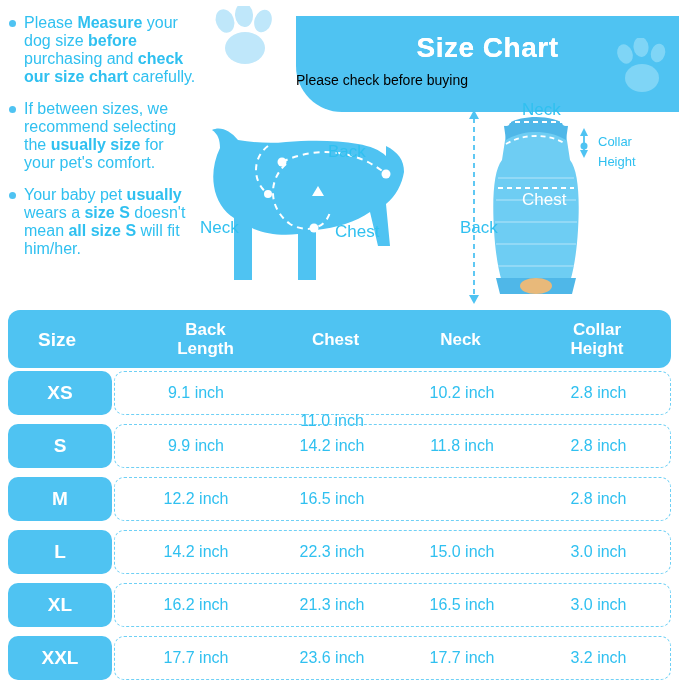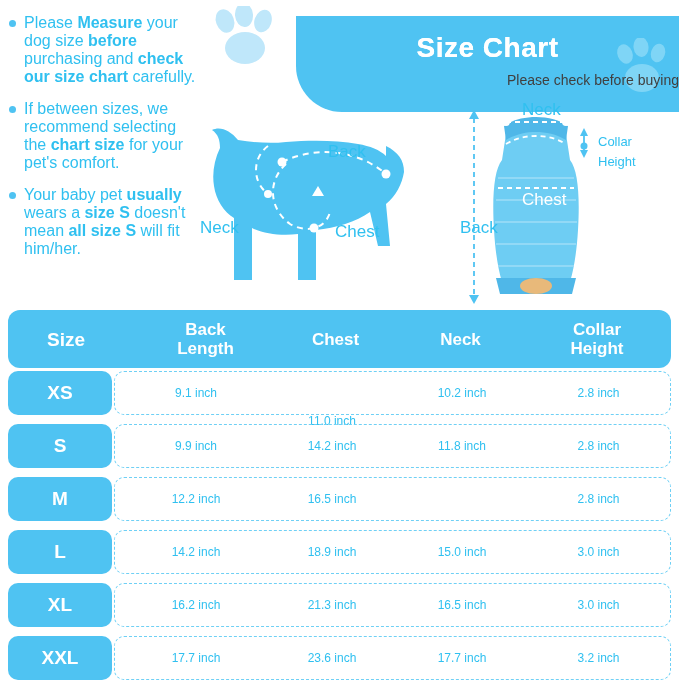--- a/index.html
+++ b/index.html
@@ -33,22 +33,22 @@
     color: #ffffff;
     font-size: 28px;
     font-weight: bold;
     letter-spacing: 0.5px;
     text-shadow: 0 0 0 #fff;
   }
   .banner-sub {
     position: absolute;
     left: 0; top: 56px;
     width: 383px;
-    text-align: right;
-    color: #404040;
+    text-align: left;
+    color: #000000;
     font-size: 14px;
   }
   .banner-paw {
     position: absolute;
     left: 318px; top: 22px;
     width: 58px; height: 58px;
   }
 
   
   .paw-deco {
@@ -147,21 +147,21 @@
     left: 106px; top: 2px;
     width: 557px; height: 44px;
     border: 1.6px dashed #6fd0f5;
     border-radius: 10px;
   }
   .row .cell {
     position: absolute;
     top: 2px; height: 44px;
     display: flex; align-items: center; justify-content: center;
     color: #30c0f0;
-    font-size: 12px;
+    font-size: 16px;
   }
 </style>
 </head>
 <body>
 
 <div class="page">
 
   <svg class="paw-deco" viewBox="0 0 66 62">
     <ellipse cx="13" cy="15" rx="9" ry="12" fill="#bfe7fa" transform="rotate(-20 13 15)"></ellipse>
     <ellipse cx="32" cy="9" rx="9" ry="12" fill="#bfe7fa" transform="rotate(-5 32 9)"></ellipse>
@@ -180,21 +180,21 @@
     <div class="banner-sub">Please check before buying</div>
   </div>
 
   <div class="bullets">
     <div class="bullet">
       <span class="dot"></span>
       <span>Please <b>Measure</b> your dog size <b>before</b> purchasing and <b>check our size chart</b> carefully.</span>
     </div>
     <div class="bullet">
       <span class="dot"></span>
-      <span>If between sizes, we recommend selecting the <b>chart size</b> for your pet's comfort.</span>
+      <span>If between sizes, we recommend selecting the <b>usually size</b> for your pet's comfort.</span>
     </div>
     <div class="bullet">
       <span class="dot"></span>
       <span>Your baby pet <b>usually</b> wears a <b>size S</b> doesn't mean <b>all size S</b> will fit him/her.</span>
     </div>
   </div>
 
   <div class="dog-area">
     <svg width="260" height="205" viewBox="0 0 260 205">
       <path fill="#4fc3f2" d="M48,40 C40,30 30,26 22,30 C28,34 30,40 30,48 C24,60 22,74 24,86 C26,100 34,112 44,118 L44,180 L62,180 L62,128 C74,134 92,136 108,134 L108,180 L126,180 L126,130 C146,128 166,122 180,112 L188,146 L200,146 L196,104 C206,96 212,84 214,72 C214,60 208,52 196,46 L196,56 C190,50 180,46 168,44 C146,40 120,40 96,42 C78,44 62,42 48,40 Z"></path>
@@ -257,21 +257,21 @@
     <div class="lbl" style="left:62px; top:0px;">Neck</div>
     <div class="lbl" style="left:62px; top:90px; color:#ffffff;">Chest</div>
     <div class="lbl" style="left:0px; top:118px;">Back</div>
     <div class="lbl-sm" style="left:138px; top:34px;">Collar</div>
     <div class="lbl-sm" style="left:138px; top:54px;">Height</div>
   </div>
 
   <div class="table">
 
     <div class="thead">
-      <div class="cell size-col" style="left:13px; width:130px;">Size</div>
+      <div class="cell size-col" style="left:4px; width:130px;">Size</div>
       <div class="cell" style="left:130px; width:135px; flex-direction:column;">
         <span>Back</span>
         <span>Length</span>
       </div>
       <div class="cell" style="left:265px; width:125px;">Chest</div>
       <div class="cell" style="left:390px; width:125px;">Neck</div>
       <div class="cell" style="left:515px; width:148px; flex-direction:column;">
         <span>Collar</span>
         <span>Height</span>
       </div>
@@ -300,21 +300,21 @@
       <div class="dashbox"></div>
       <div class="cell" style="left:118px; width:140px;">12.2 inch</div>
       <div class="cell" style="left:258px; width:132px;">16.5 inch</div>
       <div class="cell" style="left:518px; width:145px;">2.8 inch</div>
     </div>
 
     <div class="row">
       <div class="pill">L</div>
       <div class="dashbox"></div>
       <div class="cell" style="left:118px; width:140px;">14.2 inch</div>
-      <div class="cell" style="left:258px; width:132px;">18.9 inch</div>
+      <div class="cell" style="left:258px; width:132px;">22.3 inch</div>
       <div class="cell" style="left:390px; width:128px;">15.0 inch</div>
       <div class="cell" style="left:518px; width:145px;">3.0 inch</div>
     </div>
 
     <div class="row">
       <div class="pill">XL</div>
       <div class="dashbox"></div>
       <div class="cell" style="left:118px; width:140px;">16.2 inch</div>
       <div class="cell" style="left:258px; width:132px;">21.3 inch</div>
       <div class="cell" style="left:390px; width:128px;">16.5 inch</div>

